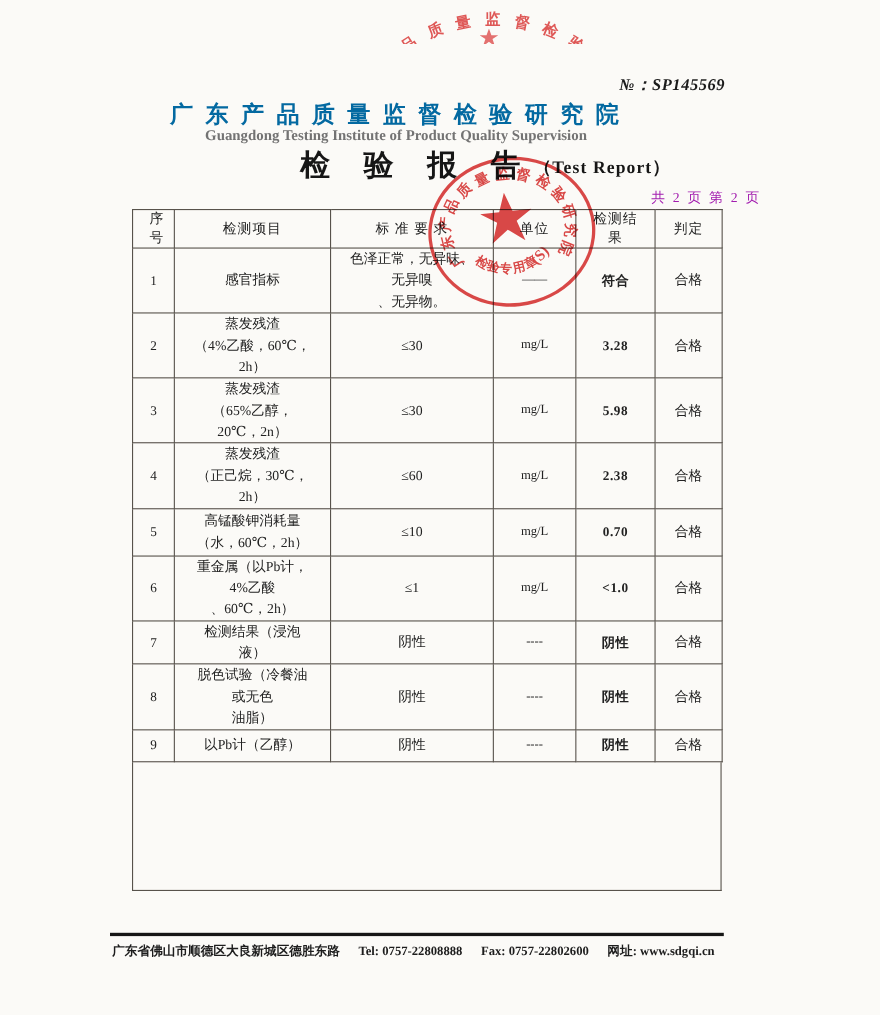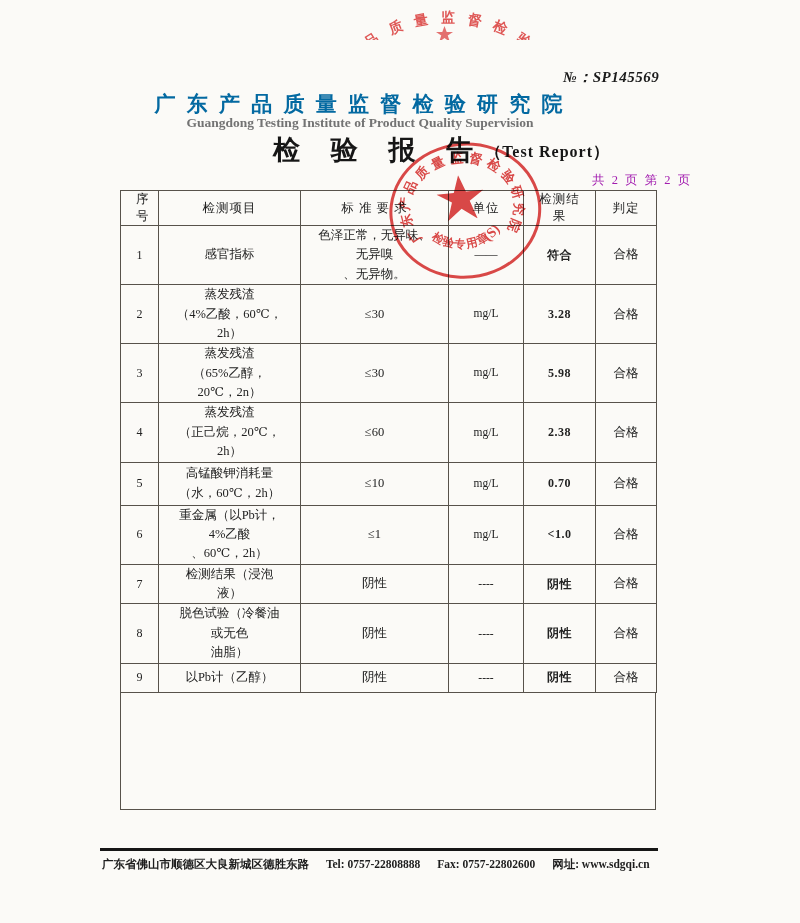--- a/index.html
+++ b/index.html
@@ -162,21 +162,21 @@
           <td class="c-verdict">
             <div class="line">合格</div>
           </td>
         </tr>
         <tr>
           <td class="c-no">
             <div class="line">4</div>
           </td>
           <td class="c-item">
             <div class="line">蒸发残渣</div>
-            <div class="line">（正己烷，20℃，2h）</div>
+            <div class="line">（正己烷，30℃，2h）</div>
           </td>
           <td class="c-std">
             <div class="line">≤60</div>
           </td>
           <td class="c-unit">
             <div class="line">mg/L</div>
           </td>
           <td class="c-result">
             <div class="line">2.38</div>
           </td>

